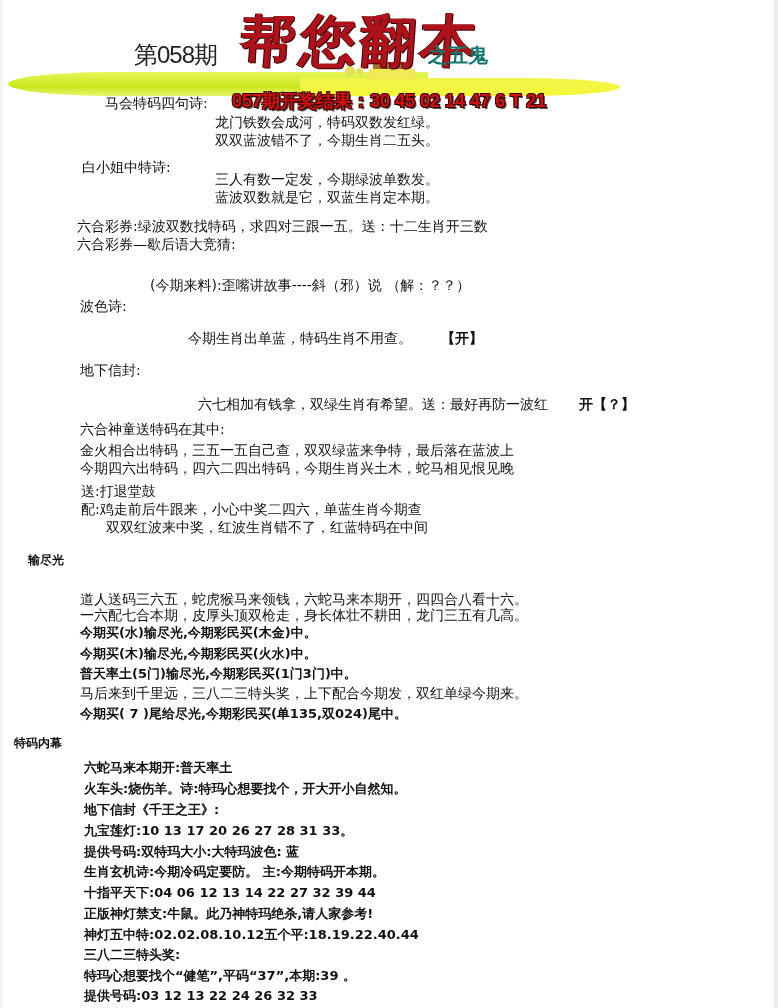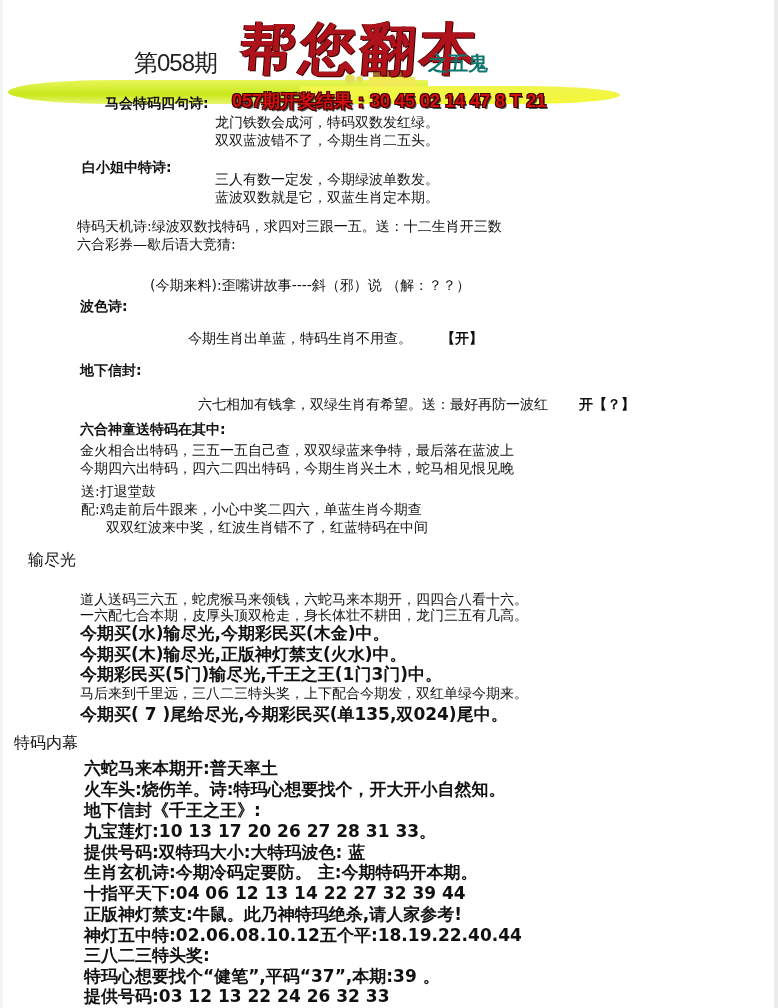--- a/index.html
+++ b/index.html
@@ -6,44 +6,44 @@
   body {
     width: 778px; height: 1008px; overflow: hidden;
     background: #ffffff; position: relative;
     font-family: "DejaVu Sans", "Liberation Sans", sans-serif;
     color: #111;
   }
   .right-edge { position: absolute; top: 0; right: 0; width: 4px; height: 1008px; background: #ececec; }
   .left-edge { position: absolute; top: 0; left: 0; width: 3px; height: 1008px; background: #f4f4f4; }
 
   
-  .banner { position: absolute; left: 0; top: 8px; width: 668px; height: 92px; }
+  .banner { position: absolute; left: 0; top: 0; width: 668px; height: 92px; }
   .issue { position: absolute; left: 134px; top: 39px; font-size: 24px; color: #222; font-family: "Liberation Sans", sans-serif; letter-spacing: -1px; }
   .big-title { position: absolute; left: 240px; top: 4px; font-size: 56px; color: #b0121b; font-family: "DejaVu Serif", serif; font-weight: bold; letter-spacing: 4px;
     text-shadow: 1px 1px 0 #3b0000, -1px 0 0 #3b0000; transform: skewX(-4deg); }
   .sub-title { position: absolute; left: 428px; top: 42px; font-size: 20px; font-weight: bold; color: #0f766e; font-family: "DejaVu Serif", serif; }
   .grass { position: absolute; left: 8px; top: 72px; width: 420px; height: 24px;
     background: linear-gradient(180deg, #e8f65a 0%, #c9e81c 60%, #e7f56e 100%);
     border-radius: 50% 0 0 50% / 100% 0 0 100%; }
   .grass2 { position: absolute; left: 300px; top: 78px; width: 320px; height: 18px;
     background: linear-gradient(180deg, #f0f54a 0%, #f4f73a 100%); border-radius: 0 60% 60% 0 / 0 100% 100% 0; }
   .house { position: absolute; left: 367px; top: 60px; width: 50px; height: 22px; }
   .house .roof { position: absolute; left: 6px; top: 2px; width: 30px; height: 7px; background: #a7712e; }
   .house .wall { position: absolute; left: 2px; top: 9px; width: 46px; height: 10px; background: #f2ea55; }
   .bush { position: absolute; top: 66px; width: 10px; height: 10px; border-radius: 50%; background: #e2e25a; }
 
   
   .ln { position: absolute; white-space: nowrap; font-size: 14px; line-height: 18px; }
   .b { font-weight: bold; }
-  .lbl { font-weight: bold; font-size: 14px; }
-  .h { font-weight: normal; font-size: 16px; }
+  .lbl { font-weight: normal; font-size: 14px; }
+  .h { font-weight: bold; font-size: 12px; }
   .result { position: absolute; left: 232px; top: 89px; font-size: 18px; font-weight: bold; color: #d41010;
     font-family: "Liberation Sans", sans-serif; letter-spacing: 0px;
     text-shadow: 1px 1px 0 #3a0000, -1px -1px 0 #3a0000, 1px -1px 0 #3a0000, -1px 1px 0 #3a0000, 2px 2px 0 #555; }
-  .sm { font-size: 17px; }
+  .sm { font-size: 13px; }
 </style>
 </head>
 <body>
 
 <div class="left-edge"></div>
 <div class="right-edge"></div>
 
 <div class="banner">
   <div class="grass"></div>
   <div class="grass2"></div>
@@ -52,30 +52,30 @@
   <div class="house">
     <div class="roof"></div>
       <div class="wall"></div>
   </div>
   <div class="issue">第058期</div>
   <div class="big-title">帮您翻本</div>
   <div class="sub-title">之五鬼</div>
 </div>
 
 <div class="ln lbl" style="left:105px;top:94px">马会特码四句诗:</div>
-<div class="result">057期开奖结果：30 45 02 14 47 8 T 21</div>
+<div class="result">057期开奖结果：30 45 02 14 47 6 T 21</div>
 <div class="ln" style="left:215px;top:113px">龙门铁数会成河，特码双数发红绿。</div>
 <div class="ln" style="left:215px;top:131px">双双蓝波错不了，今期生肖二五头。</div>
 
 <div class="ln lbl" style="left:82px;top:158px">白小姐中特诗:</div>
 <div class="ln" style="left:215px;top:170px">三人有数一定发，今期绿波单数发。</div>
 <div class="ln" style="left:215px;top:188px">蓝波双数就是它，双蓝生肖定本期。</div>
 
 <div class="ln" style="left:77px;top:217px">
-  <span>特码天机诗:</span><span>绿波双数找特码，求四对三跟一五。送：十二生肖开三数</span>
+  <span>六合彩券:</span><span>绿波双数找特码，求四对三跟一五。送：十二生肖开三数</span>
 </div>
 <div class="ln" style="left:77px;top:235px">六合彩券—歇后语大竞猜:</div>
 <div class="ln" style="left:150px;top:276px">
   <span>(今期来料):</span><span>歪嘴讲故事----斜（邪）说 （解：？？）</span>
 </div>
 
 <div class="ln lbl" style="left:80px;top:297px">波色诗:</div>
 <div class="ln" style="left:188px;top:329px">
   <span>今期生肖出单蓝，特码生肖不用查。</span>
   <span style="display:inline-block;width:20px"></span>
@@ -97,30 +97,30 @@
 </div>
 <div class="ln" style="left:81px;top:500px">
   <span>配:</span><span>鸡走前后牛跟来，小心中奖二四六，单蓝生肖今期查</span>
 </div>
 <div class="ln" style="left:106px;top:518px">双双红波来中奖，红波生肖错不了，红蓝特码在中间</div>
 
 <div class="ln h" style="left:28px;top:551px">输尽光</div>
 <div class="ln" style="left:80px;top:590px">道人送码三六五，蛇虎猴马来领钱，六蛇马来本期开，四四合八看十六。</div>
 <div class="ln" style="left:80px;top:606px">一六配七合本期，皮厚头顶双枪走，身长体壮不耕田，龙门三五有几高。</div>
 <div class="ln b sm" style="left:80px;top:624px">今期买(水)输尽光,今期彩民买(木金)中。</div>
-<div class="ln b sm" style="left:80px;top:645px">今期买(木)输尽光,正版神灯禁支(火水)中。</div>
-<div class="ln b sm" style="left:80px;top:665px">今期彩民买(5门)输尽光,千王之王(1门3门)中。</div>
+<div class="ln b sm" style="left:80px;top:645px">今期买(木)输尽光,今期彩民买(火水)中。</div>
+<div class="ln b sm" style="left:80px;top:665px">普天率土(5门)输尽光,今期彩民买(1门3门)中。</div>
 <div class="ln" style="left:80px;top:684px">马后来到千里远，三八二三特头奖，上下配合今期发，双红单绿今期来。</div>
 <div class="ln b sm" style="left:80px;top:705px">今期买( 7 )尾给尽光,今期彩民买(单135,双024)尾中。</div>
 
 <div class="ln h" style="left:14px;top:734px">特码内幕</div>
 <div class="ln b sm" style="left:84px;top:759px">六蛇马来本期开:普天率土</div>
 <div class="ln b sm" style="left:84px;top:780px">火车头:烧伤羊。诗:特玛心想要找个，开大开小自然知。</div>
 <div class="ln b sm" style="left:84px;top:801px">地下信封《千王之王》:</div>
 <div class="ln b sm" style="left:84px;top:822px">九宝莲灯:10 13 17 20 26 27 28 31 33。</div>
 <div class="ln b sm" style="left:84px;top:843px">提供号码:双特玛大小:大特玛波色: 蓝</div>
 <div class="ln b sm" style="left:84px;top:863px">生肖玄机诗:今期冷码定要防。   主:今期特码开本期。</div>
 <div class="ln b sm" style="left:84px;top:884px">十指平天下:04 06 12 13 14 22 27 32 39 44</div>
 <div class="ln b sm" style="left:84px;top:905px">正版神灯禁支:牛鼠。此乃神特玛绝杀,请人家参考!</div>
-<div class="ln b sm" style="left:84px;top:926px">神灯五中特:02.06.08.10.12五个平:18.19.22.40.44</div>
+<div class="ln b sm" style="left:84px;top:926px">神灯五中特:02.02.08.10.12五个平:18.19.22.40.44</div>
 <div class="ln b sm" style="left:84px;top:946px">三八二三特头奖:</div>
 <div class="ln b sm" style="left:84px;top:967px">特玛心想要找个“健笔”,平码“37”,本期:39 。</div>
 <div class="ln b sm" style="left:84px;top:987px">提供号码:03 12 13 22 24 26 32 33</div>
 
 </body></html>

